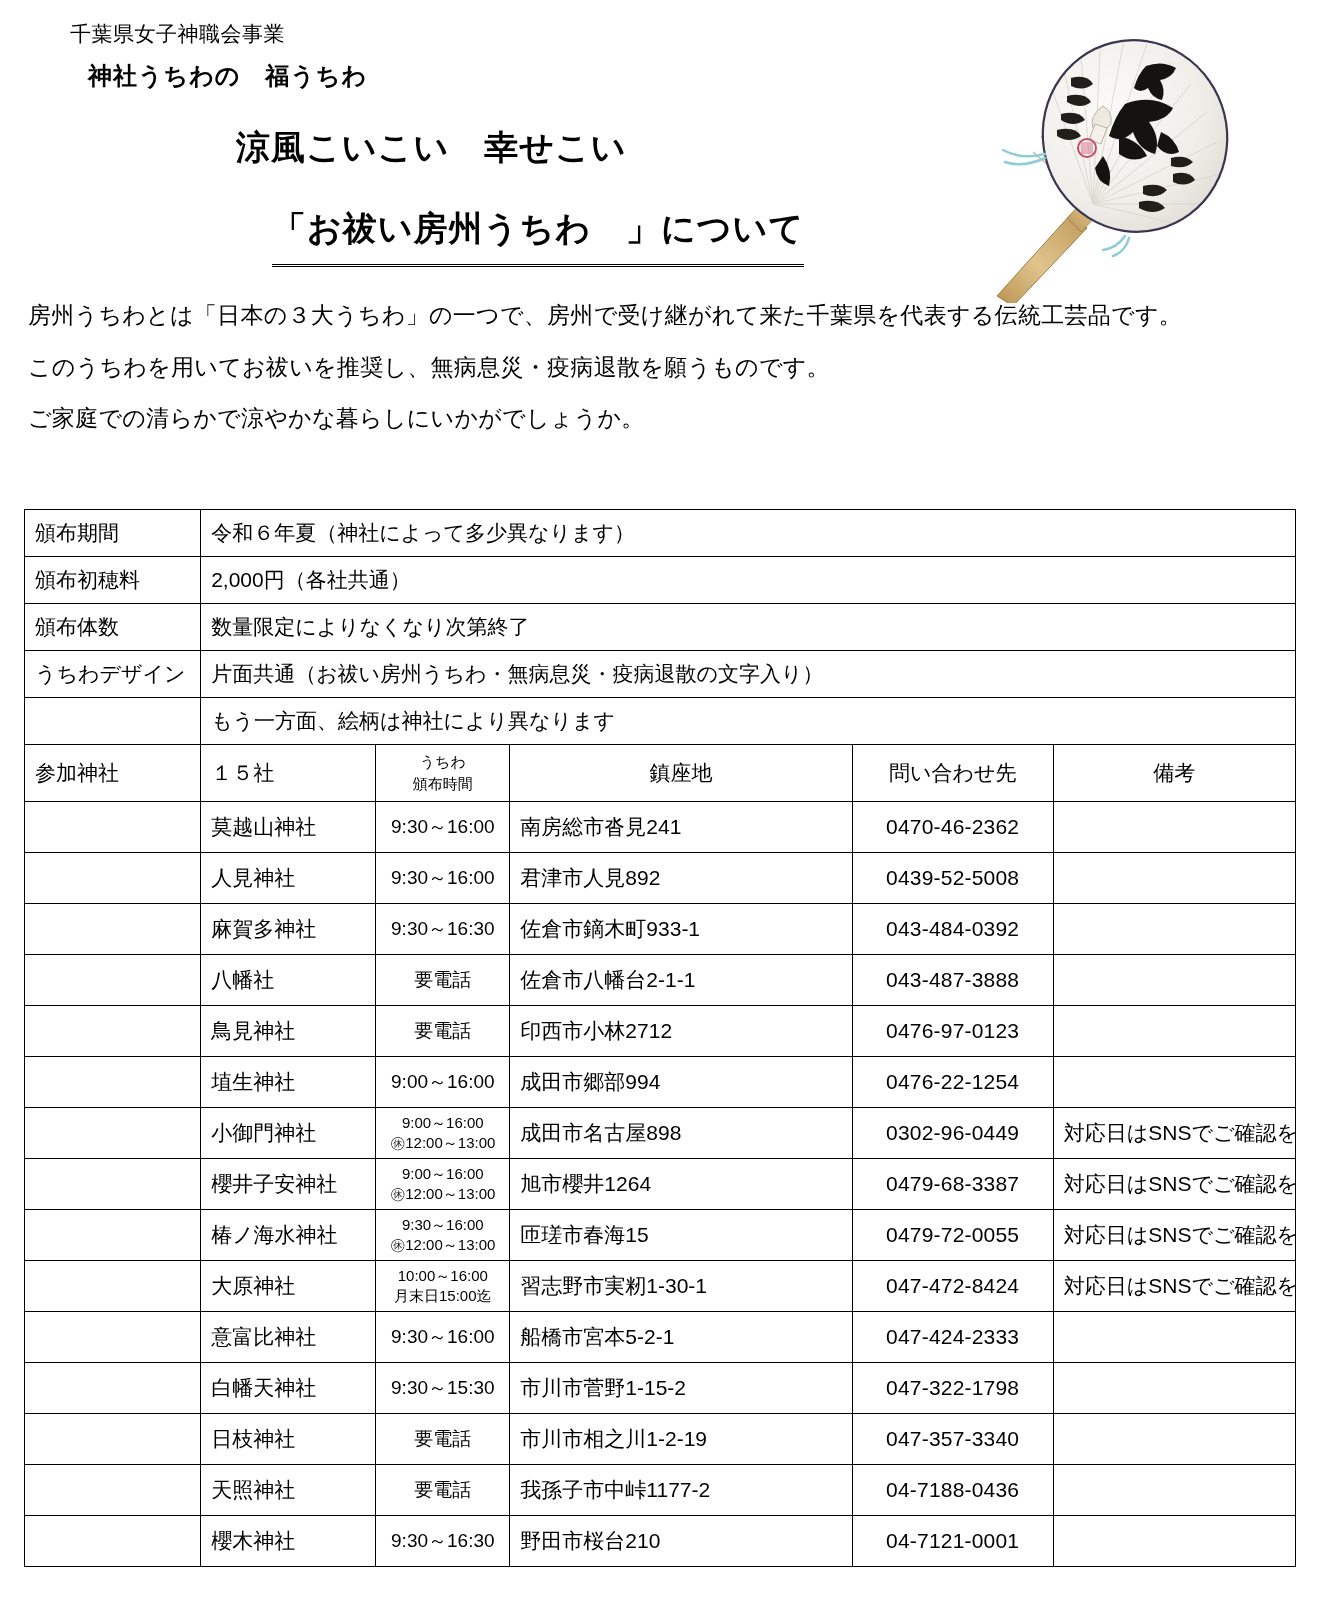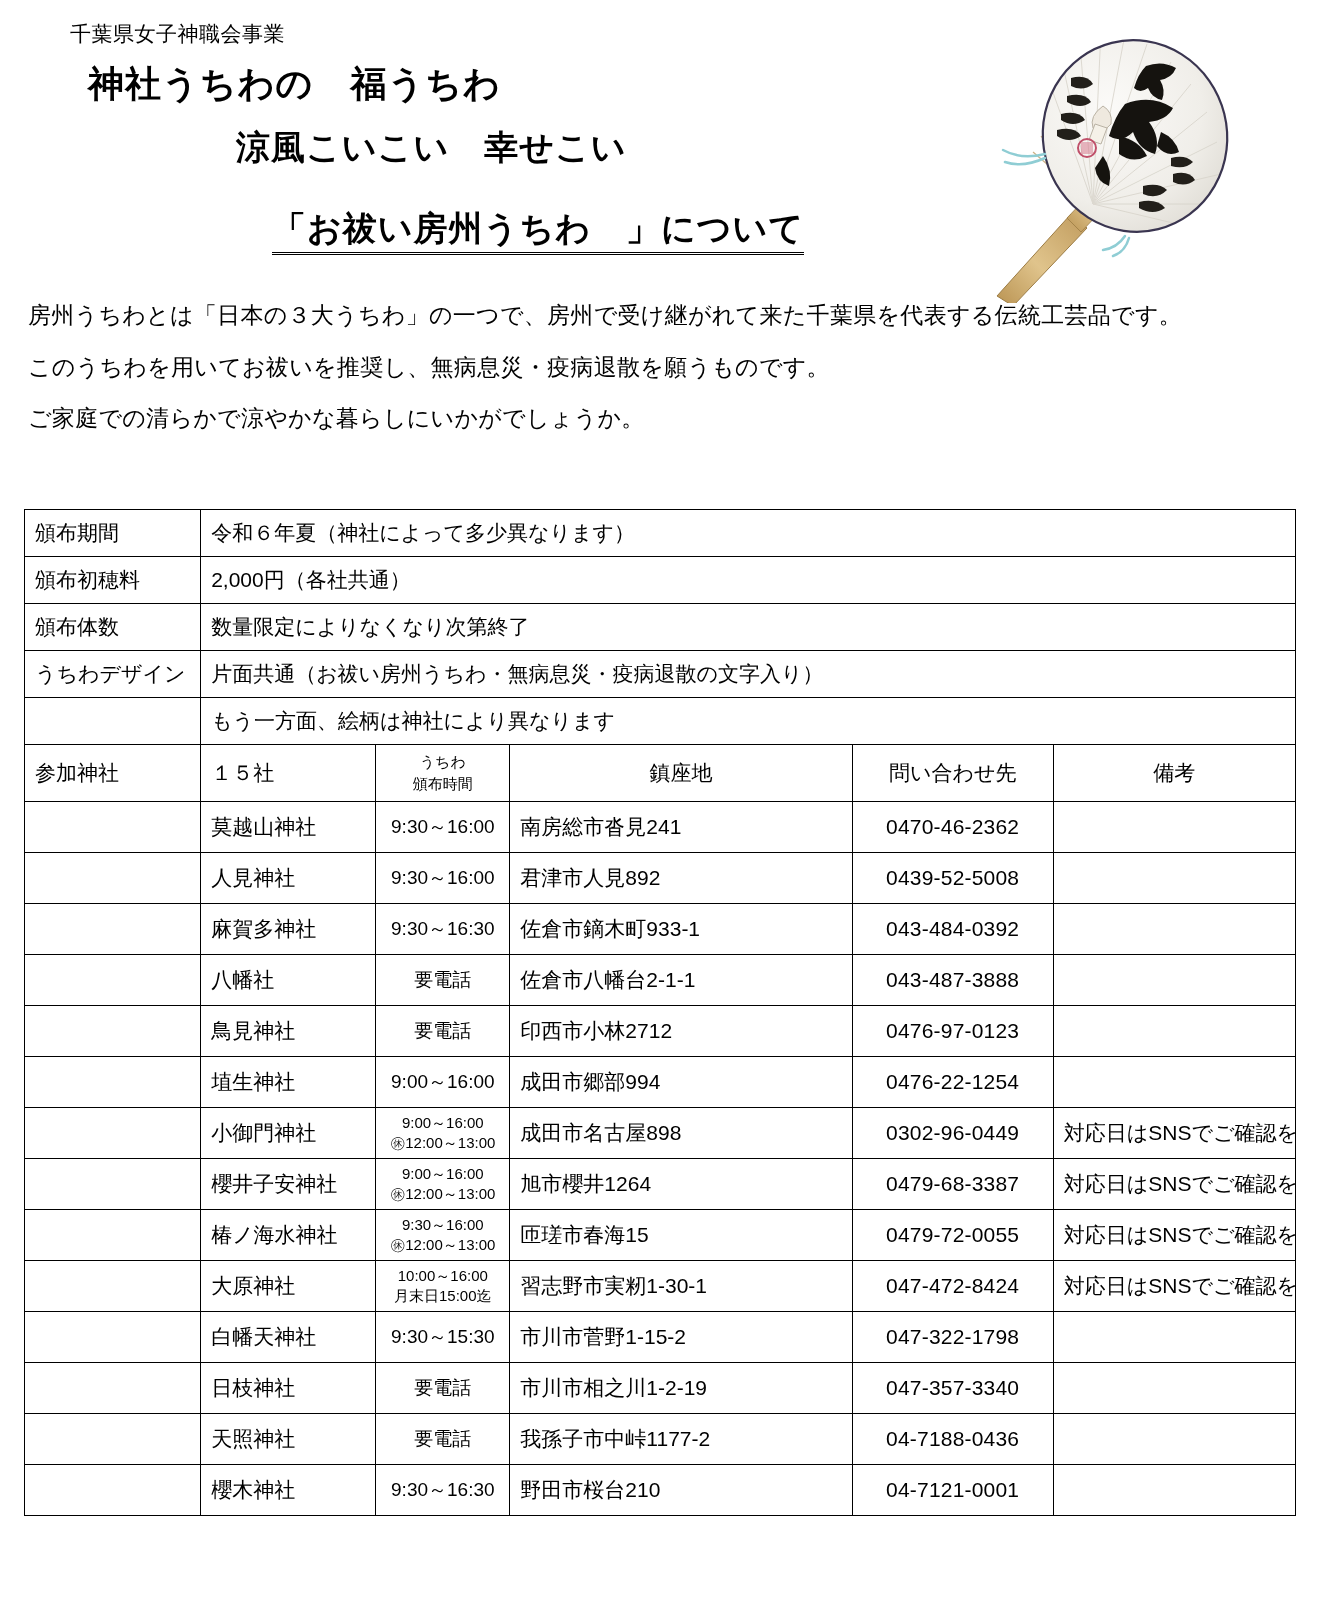--- a/index.html
+++ b/index.html
@@ -28,39 +28,39 @@
     left: 70px;
     top: 20px;
     font-size: 21px;
     letter-spacing: 0.5px;
     white-space: nowrap;
   }
   .title-1 {
     position: absolute;
     left: 88px;
     top: 60px;
-    font-size: 36px;
+    font-size: 24px;
     font-weight: bold;
     letter-spacing: 1px;
     white-space: nowrap;
   }
   .title-2 {
     position: absolute;
     left: 236px;
     top: 125px;
     font-size: 34px;
     font-weight: bold;
     letter-spacing: 1px;
     white-space: nowrap;
   }
   .title-3-wrap {
     position: absolute;
     left: 272px;
     top: 206px;
-    padding-bottom: 0;
+    padding-bottom: 12px;
     border-bottom: 3px double #000;
     white-space: nowrap;
   }
   .title-3 {
     font-size: 34px;
     font-weight: bold;
     letter-spacing: 1px;
     white-space: nowrap;
   }
 
@@ -436,20 +436,31 @@
         <td class="shrine-name">大原神社</td>
         <td>
           <div class="time-small">10:00～16:00</div>
           <div class="time-small">月末日15:00迄</div>
         </td>
         <td class="place">習志野市実籾1-30-1</td>
         <td class="tel">047-472-8424</td>
         <td class="note-small">対応日はSNSでご確認を</td>
       </tr>
 
+      <tr class="r-shrine">
+        <td></td>
+        <td class="shrine-name">意富比神社</td>
+        <td>
+          <div class="time-normal">9:30～16:00</div>
+          <div class="time-small"></div>
+        </td>
+        <td class="place">船橋市宮本5-2-1</td>
+        <td class="tel">047-424-2333</td>
+        <td class="note-small"></td>
+      </tr>
 
       <tr class="r-shrine">
         <td></td>
         <td class="shrine-name">白幡天神社</td>
         <td>
           <div class="time-normal">9:30～15:30</div>
           <div class="time-small"></div>
         </td>
         <td class="place">市川市菅野1-15-2</td>
         <td class="tel">047-322-1798</td>

